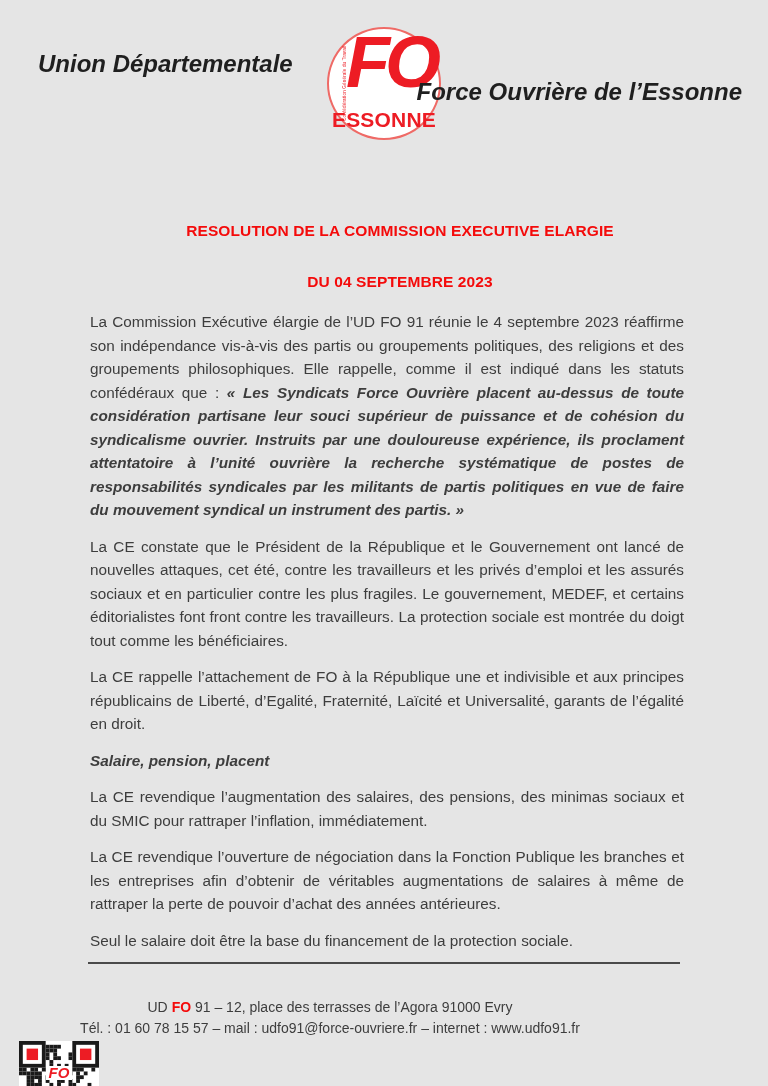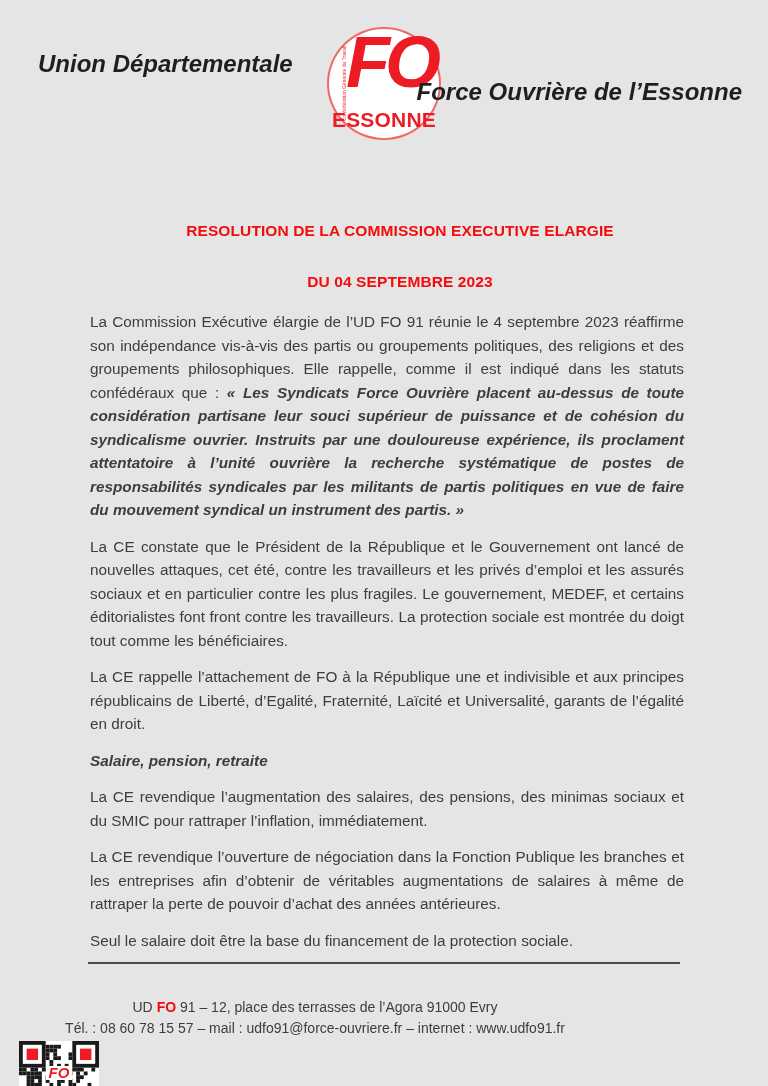--- a/index.html
+++ b/index.html
@@ -114,21 +114,21 @@
   .footer-line {
     position: absolute;
     left: 88px;
     top: 962px;
     width: 592px;
     height: 2px;
     background: #4a4a4a;
   }
   .footer {
     position: absolute;
-    left: 1px;
+    left: 16px;
     top: 997px;
     width: 628px;
     text-align: center;
     font-size: 14px;
     line-height: 20.5px;
     color: #3d3d3d;
   }
   .fo-red { color: #f40b0b; font-weight: bold; }
 
   
@@ -153,30 +153,30 @@
 
   <div class="header-right">Force Ouvrière de l’Essonne</div>
 
   <h1 class="doc-title line1">RESOLUTION DE LA COMMISSION EXECUTIVE ELARGIE</h1>
   <h2 class="doc-title line2">DU 04 SEPTEMBRE 2023</h2>
 
   <div class="content">
     <p><span>La Commission Exécutive élargie de l’UD FO 91 réunie le 4 septembre 2023 réaffirme son indépendance vis-à-vis des partis ou groupements politiques, des religions et des groupements philosophiques. Elle rappelle, comme il est indiqué dans les statuts confédéraux que : </span><span class="quote">« Les Syndicats Force Ouvrière placent au-dessus de toute considération partisane leur souci supérieur de puissance et de cohésion du syndicalisme ouvrier. Instruits par une douloureuse expérience, ils proclament attentatoire à l’unité ouvrière la recherche systématique de postes de responsabilités syndicales par les militants de partis politiques en vue de faire du mouvement syndical un instrument des partis. »</span></p>
     <p>La CE constate que le Président de la République et le Gouvernement ont lancé de nouvelles attaques, cet été, contre les travailleurs et les privés d’emploi et les assurés sociaux et en particulier contre les plus fragiles. Le gouvernement, MEDEF, et certains éditorialistes font front contre les travailleurs. La protection sociale est montrée du doigt tout comme les bénéficiaires.</p>
     <p>La CE rappelle l’attachement de FO à la République une et indivisible et aux principes républicains de Liberté, d’Egalité, Fraternité, Laïcité et Universalité, garants de l’égalité en droit.</p>
-    <p class="subheading">Salaire, pension, retraite</p>
+    <p class="subheading">Salaire, pension, placent</p>
     <p>La CE revendique l’augmentation des salaires, des pensions, des minimas sociaux et du SMIC pour rattraper l’inflation, immédiatement.</p>
     <p>La CE revendique l’ouverture de négociation dans la Fonction Publique les branches et les entreprises afin d’obtenir de véritables augmentations de salaires à même de rattraper la perte de pouvoir d’achat des années antérieures.</p>
     <p>Seul le salaire doit être la base du financement de la protection sociale.</p>
   </div>
 
   <div class="footer-line"></div>
   <div class="footer">
     <div class="footer-address"><span>UD </span><span class="fo-red">FO</span><span> 91 – 12, place des terrasses de l’Agora 91000 Evry</span></div>
-    <div class="footer-contact">Tél. : 08 60 78 15 57 – mail : udfo91@force-ouvriere.fr – internet : www.udfo91.fr</div>
+    <div class="footer-contact">Tél. : 01 60 78 15 57 – mail : udfo91@force-ouvriere.fr – internet : www.udfo91.fr</div>
   </div>
 
   <svg class="qr" id="qr-svg" width="80" height="80" viewBox="0 0 80 80">
       <rect x="0" y="0" width="80" height="80" fill="#ffffff"></rect>
       <rect x="26.666666666666664" y="3.8095238095238093" width="3.8095238095238093" height="3.8095238095238093" fill="#1a1a1a"></rect>
       <rect x="30.476190476190474" y="3.8095238095238093" width="3.8095238095238093" height="3.8095238095238093" fill="#1a1a1a"></rect>
       <rect x="34.285714285714285" y="3.8095238095238093" width="3.8095238095238093" height="3.8095238095238093" fill="#1a1a1a"></rect>
       <rect x="38.095238095238095" y="3.8095238095238093" width="3.8095238095238093" height="3.8095238095238093" fill="#1a1a1a"></rect>
       <rect x="26.666666666666664" y="7.619047619047619" width="3.8095238095238093" height="3.8095238095238093" fill="#1a1a1a"></rect>
       <rect x="30.476190476190474" y="7.619047619047619" width="3.8095238095238093" height="3.8095238095238093" fill="#1a1a1a"></rect>

